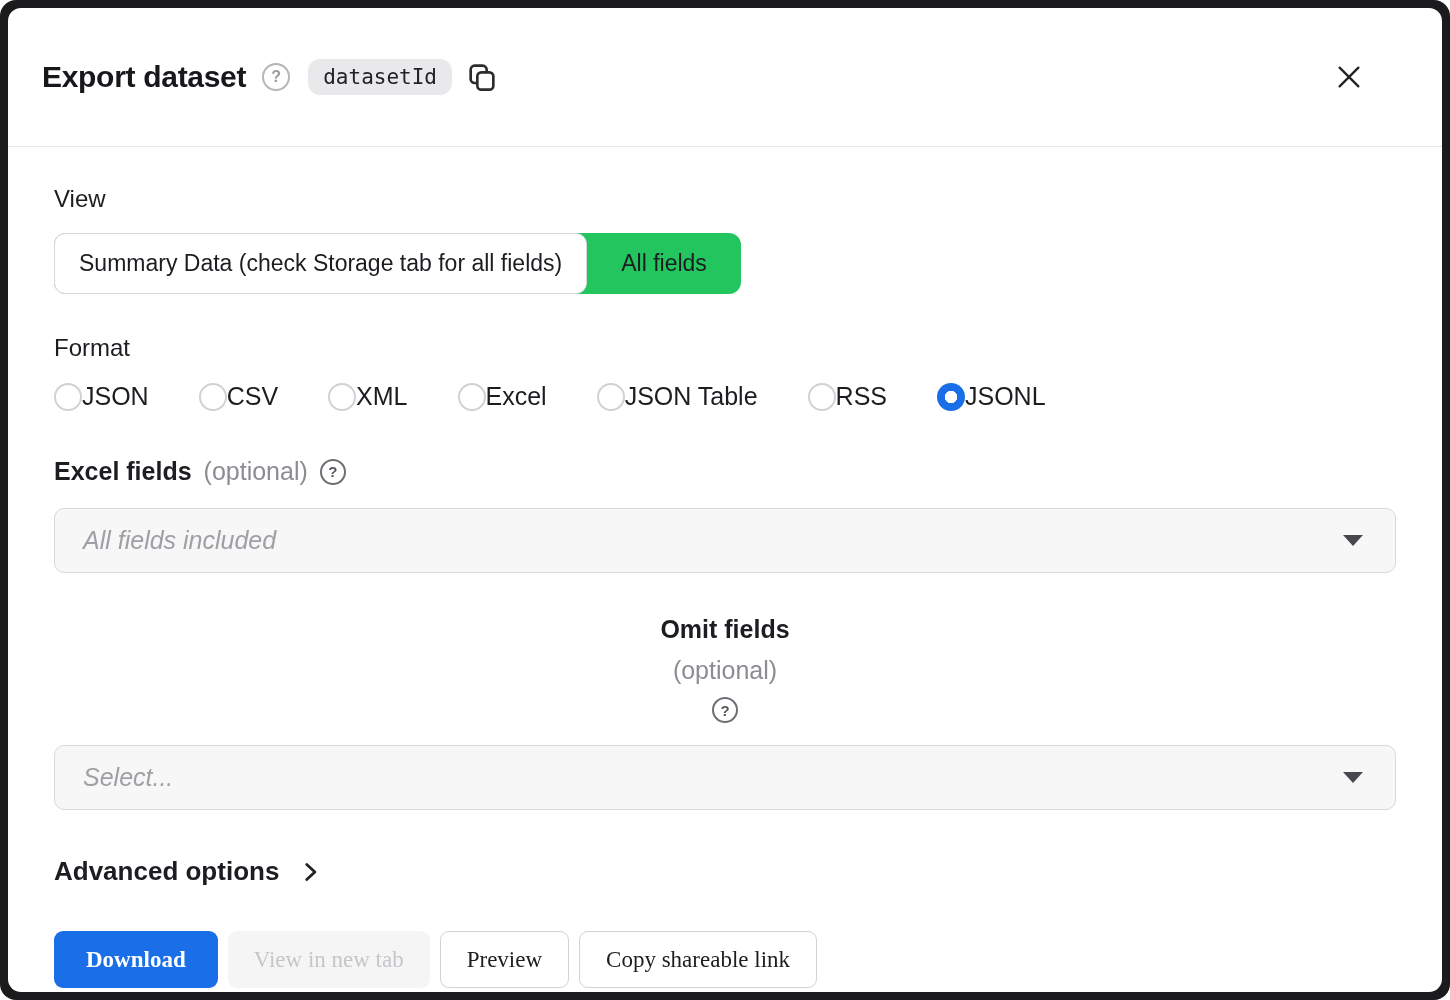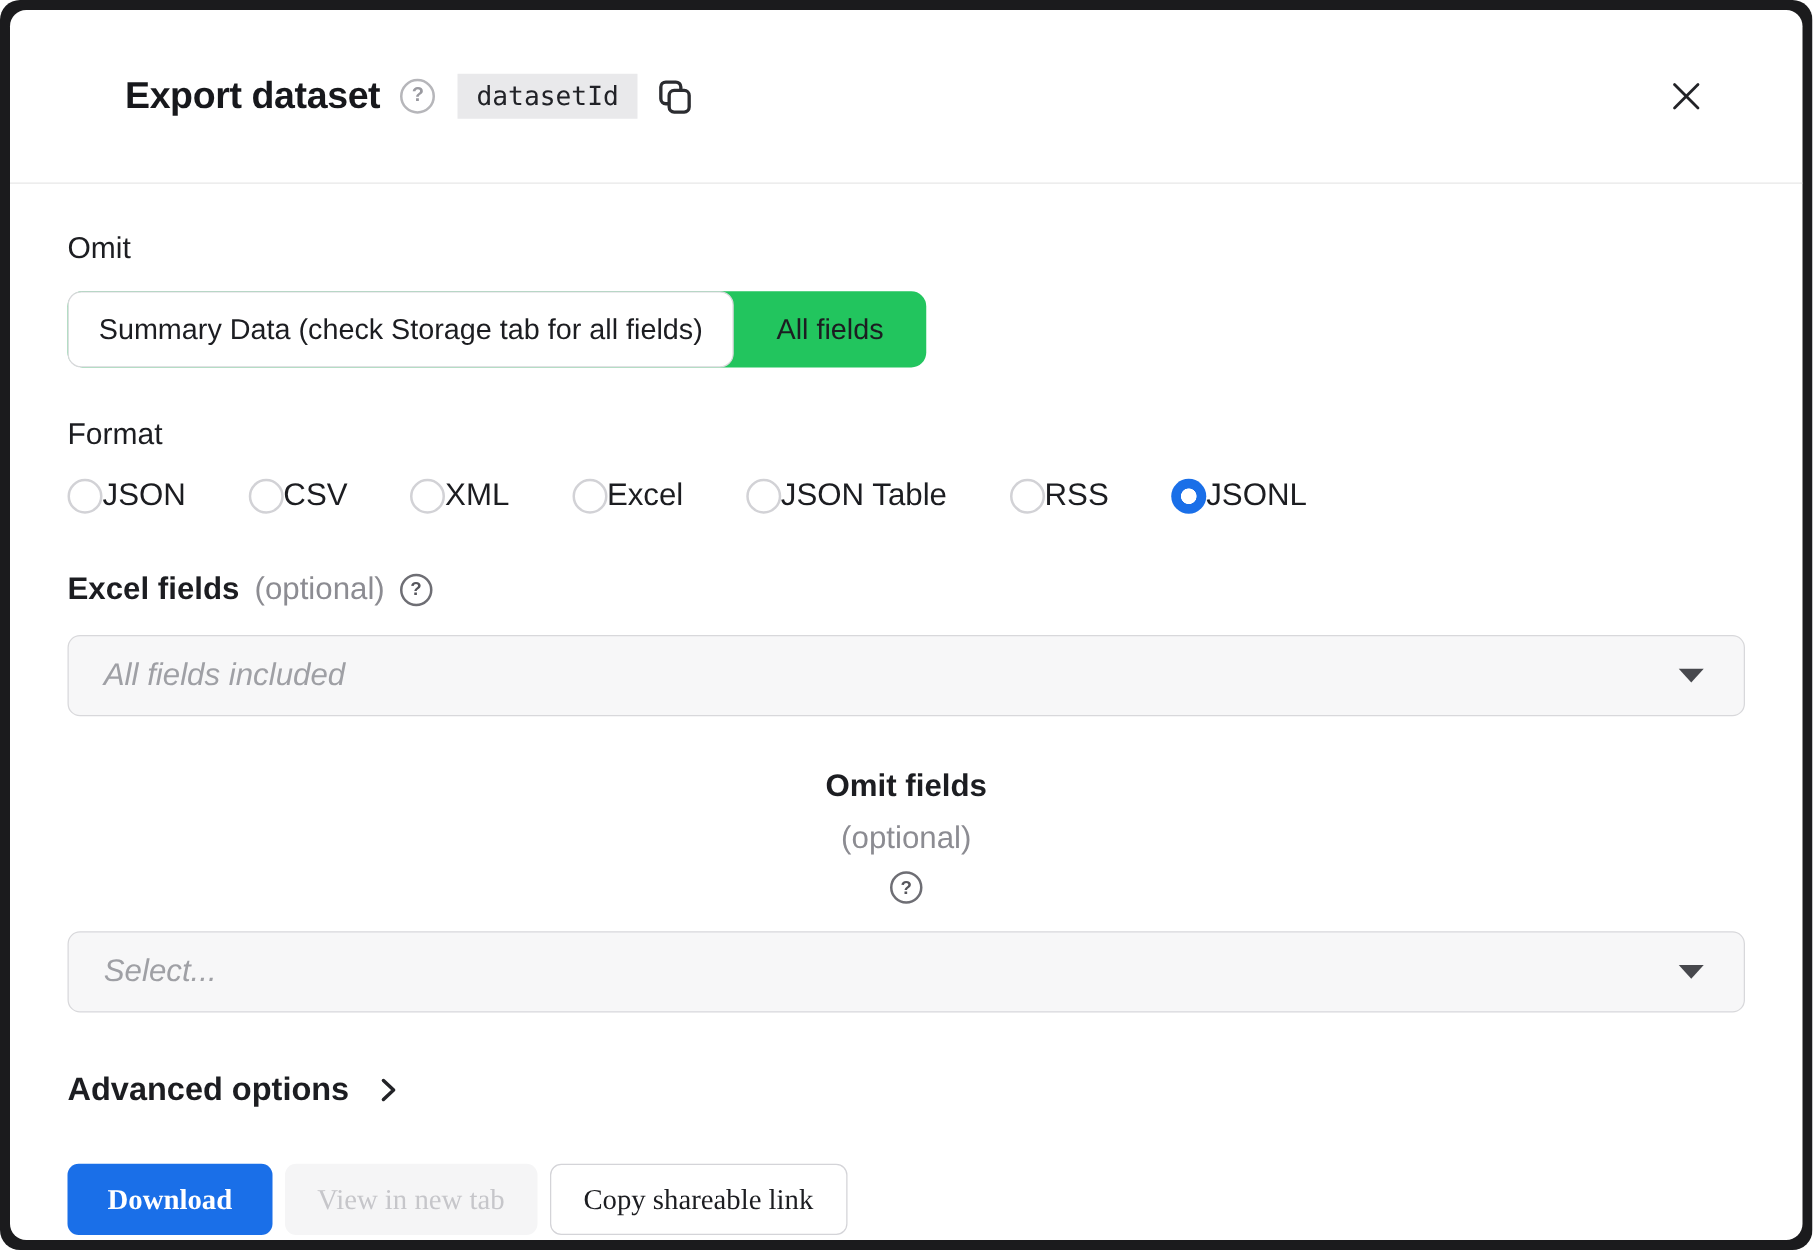--- a/index.html
+++ b/index.html
@@ -18,42 +18,42 @@
   .modal {
     position: absolute; inset: 8px;
     background: #ffffff;
     border-radius: 13px;
     overflow: hidden;
   }
   
   .modal-header {
     height: 139px;
     display: flex; align-items: center;
-    padding: 0 78px 0 92px;
+    padding: 0 78px 0 34px;
     border-bottom: 1px solid #e7e7e7;
   }
   .modal-title {
     font-size: 30px; font-weight: 700; color: #17181c;
     letter-spacing: -0.3px;
   }
   .title-help {
     margin-left: 16px;
   }
   .help-icon {
     display: inline-flex; align-items: center; justify-content: center;
     width: 28px; height: 28px; border-radius: 50%;
     border: 2px solid #b6b6ba; color: #9a9aa0;
     font-size: 16px; font-weight: 700; line-height: 1;
     cursor: default;
   }
   .help-icon.dark { border-color: #6e6e74; color: #56565c; width: 26px; height: 26px; font-size: 15px; }
   .dataset-badge {
     margin-left: 18px;
     background: #e9e9eb;
-    border-radius: 0;
+    border-radius: 12px;
     padding: 6px 15px;
     font-family: "DejaVu Sans Mono", "Liberation Mono", monospace;
     font-size: 21px; color: #212227;
   }
   .copy-btn {
     margin-left: 14px;
     background: none; border: none; cursor: pointer;
     display: inline-flex; align-items: center;
   }
   .spacer { flex: 1; }
@@ -207,21 +207,21 @@
           <line x1="4.5" y1="4.5" x2="19.5" y2="19.5"></line>
           <line x1="19.5" y1="4.5" x2="4.5" y2="19.5"></line>
         </svg>
       </span>
     </button>
   </div>
 
   <div class="modal-body">
 
     
-    <div class="section-label label-view">Omit</div>
+    <div class="section-label label-view">View</div>
     <div class="segmented">
       <div class="segment selected">Summary Data (check Storage tab for all fields)</div>
       <div class="segment">All fields</div>
     </div>
 
     
     <div class="section-label label-format">Format</div>
     <div class="radio-row">
       <label class="radio-item">
         <span class="radio"></span>
@@ -282,17 +282,18 @@
         <svg width="26" height="26" viewBox="0 0 24 24" fill="none" stroke="#222327" stroke-width="2.6" stroke-linecap="round" stroke-linejoin="round">
           <polyline points="9 5 16.5 12 9 19"></polyline>
         </svg>
       </span>
     </button>
 
     
     <div class="actions">
       <button class="btn btn-primary">Download</button>
       <button class="btn btn-disabled">View in new tab</button>
+      <button class="btn btn-secondary">Preview</button>
       <button class="btn btn-secondary">Copy shareable link</button>
     </div>
 
   </div>
 </div>
 
 </body></html>

